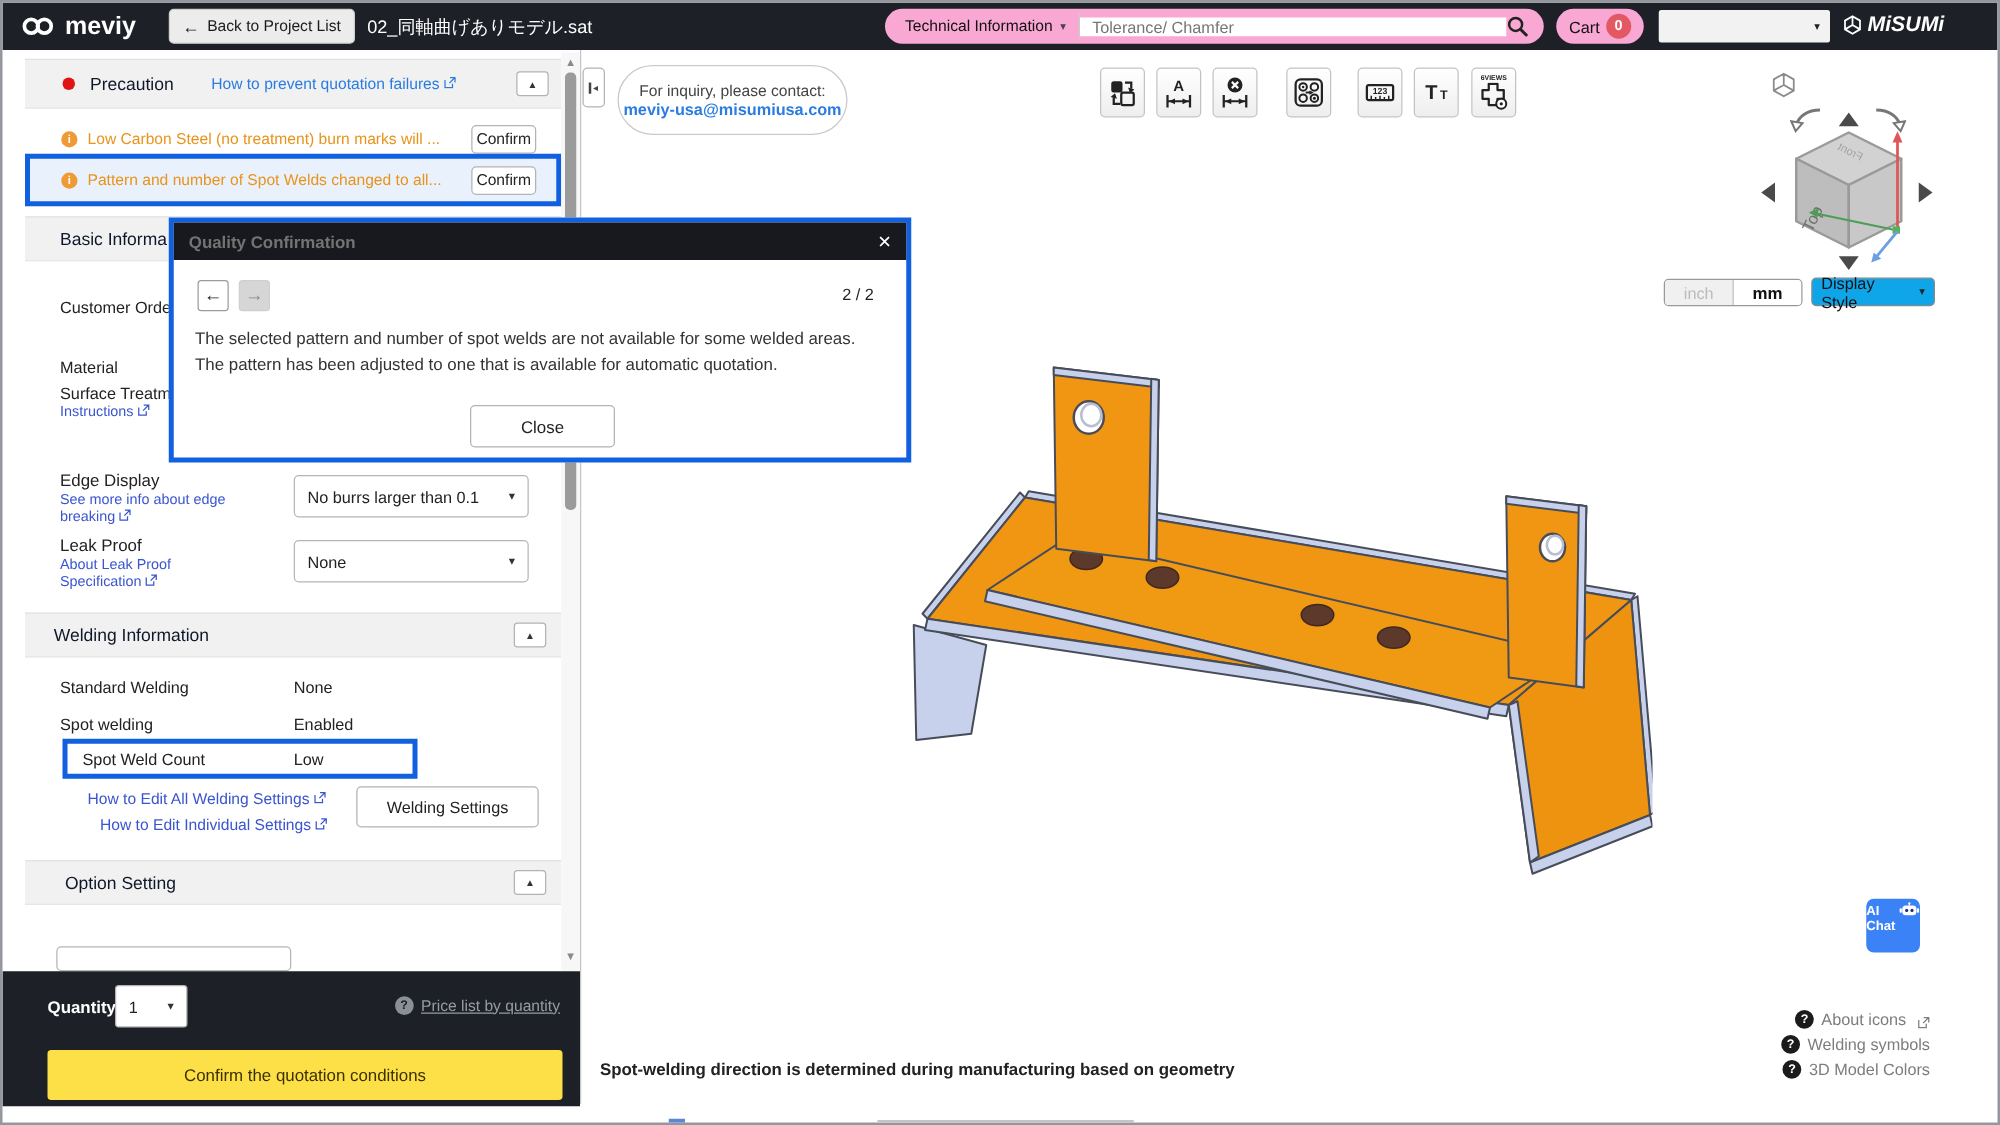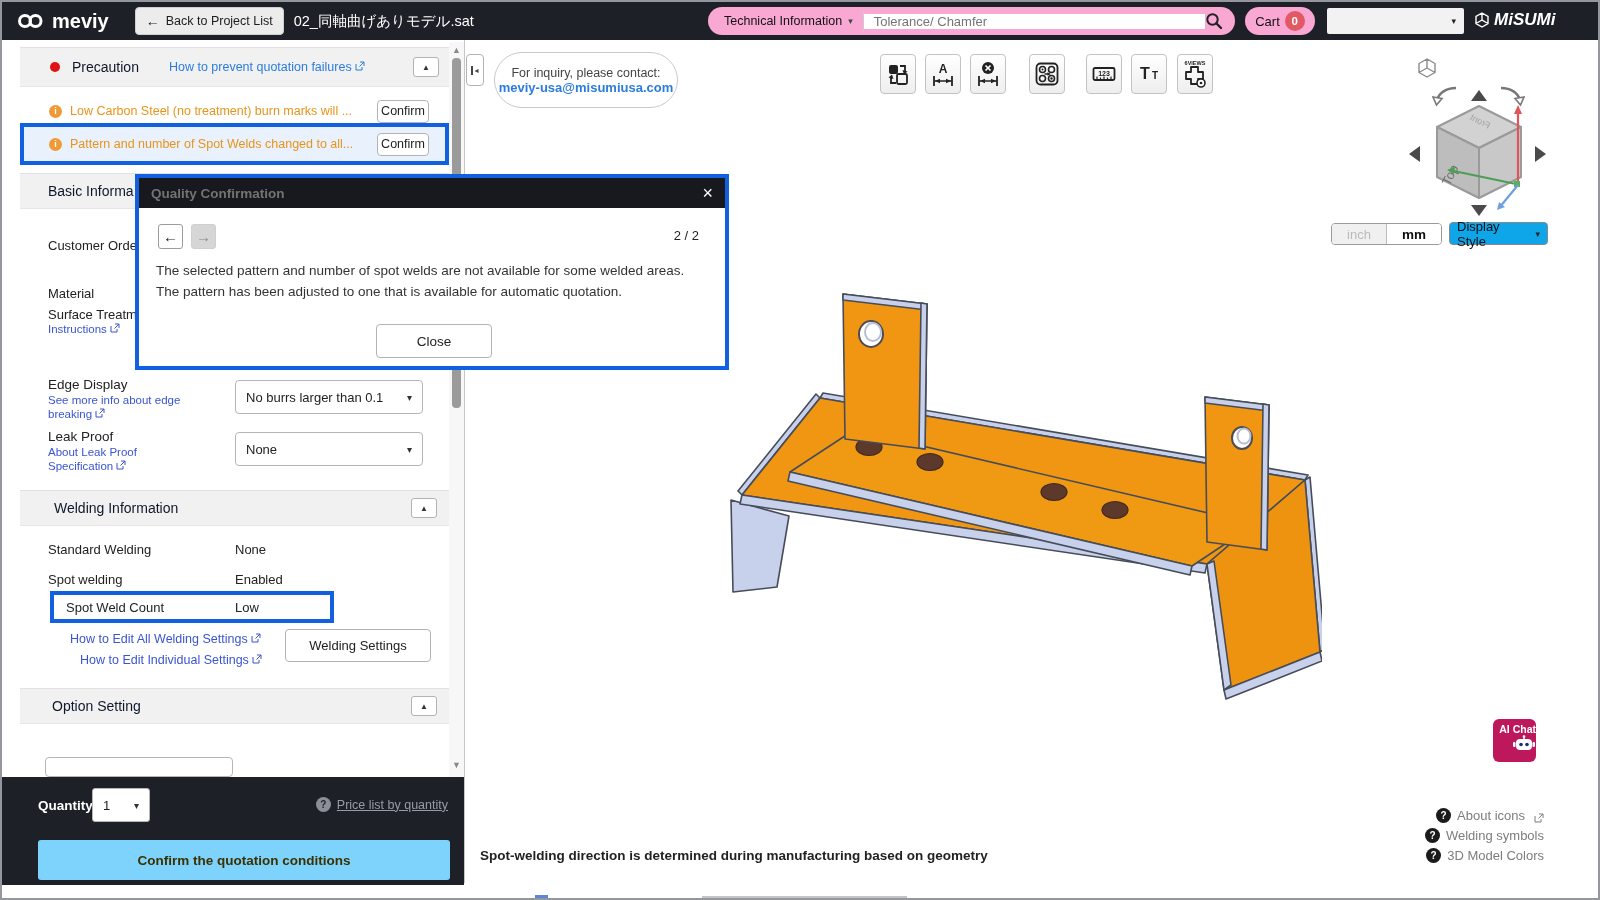--- a/index.html
+++ b/index.html
@@ -133,21 +133,21 @@
     <div class="abs lnk" style="left:28px;top:405px;width:130px;font-size:11.5px;line-height:14px"><span>About Leak Proof Specification</span><span class="ext"><svg viewBox="0 0 10 10" width="10" height="10">
             <path d="M1,3 V9 H7 V6" fill="none" stroke="#3a55cf"></path>
             <path d="M5,1 H9 V5 M9,1 L4.5,5.5" fill="none" stroke="#3a55cf"></path>
           </svg></span></div>
     <div class="abs sel" style="left:215px;top:392px;width:188px;height:34px">
       <span>None</span>
       <span class="chevd">▾</span>
     </div>
 
     <div class="abs hdr flex" style="left:0;top:450px;width:429px;height:36px">
-      <span class="hdr-title" style="margin-left:34px">Welding Information</span>
+      <span class="hdr-title" style="margin-left:23px">Welding Information</span>
       <span class="collapse-btn" style="margin-left:auto;margin-right:12px">▲</span>
     </div>
     <div class="abs label" style="left:28px;top:502px">Standard Welding</div>
     <div class="abs label" style="left:215px;top:502px">None</div>
     <div class="abs label" style="left:28px;top:532px">Spot welding</div>
     <div class="abs label" style="left:215px;top:532px">Enabled</div>
     <div class="abs hl-border flex" style="left:30px;top:551px;width:284px;height:32px;background:#fff">
       <span class="label" style="margin-left:12px">Spot Weld Count</span>
       <span class="label" style="position:absolute;left:181px">Low</span>
     </div>
@@ -182,21 +182,21 @@
   <div class="abs" style="left:0;top:775px;width:462px;height:108px;background:#1d2127;z-index:20">
     <span class="abs" style="left:36px;top:21px;color:#fff;font-size:13.5px;font-weight:bold">Quantity</span>
     <div class="abs sel" style="left:90px;top:11px;width:58px;height:34px;border-radius:3px">
       <span>1</span>
       <span class="chevd">▾</span>
     </div>
     <div class="abs flex" style="right:16px;top:20px;gap:6px;cursor:pointer">
       <span style="width:15px;height:15px;border-radius:50%;background:#8a8f98;color:#1d2127;font-size:10px;font-weight:bold;display:flex;align-items:center;justify-content:center">?</span>
       <span style="color:#969ba4;font-size:12.5px;text-decoration:underline">Price list by quantity</span>
     </div>
-    <div class="abs" style="left:36px;top:63px;width:412px;height:40px;background:#7dd3fc;border-radius:3px;display:flex;align-items:center;justify-content:center;font-size:13.5px;font-weight:bold;color:#3c3000;cursor:pointer">Confirm the quotation conditions</div>
+    <div class="abs" style="left:36px;top:63px;width:412px;height:40px;background:#fde047;border-radius:3px;display:flex;align-items:center;justify-content:center;font-size:13.5px;font-weight:normal;color:#3c3000;cursor:pointer">Confirm the quotation conditions</div>
   </div>
 
   <div class="abs" style="left:492px;top:50px;width:184px;height:56px;border:1px solid #c9c9c9;border-radius:30px;display:flex;flex-direction:column;align-items:center;justify-content:center">
     <span style="font-size:12.5px;color:#444">For inquiry, please contact:</span>
     <span style="font-size:13px;color:#2b7ce0;font-weight:bold;cursor:pointer">meviy-usa@misumiusa.com</span>
   </div>
 
   <div class="abs tool-btn" style="left:878px;top:52px">
     <svg width="24" height="28" viewBox="0 0 24 28">
         <rect x="3" y="5" width="9" height="9" rx="2" fill="#222"></rect>
@@ -336,21 +336,21 @@
     <ellipse cx="171" cy="78" rx="8" ry="9" fill="none" stroke="#b9bfd0" stroke-width="2"></ellipse>
     <g stroke="#474c59" stroke-width="1.6" stroke-linejoin="round">
       <polygon points="503,143 567,151 565,296 505,288" fill="#F09612"></polygon>
       <polygon points="503,143 567,151 567,157 503,149" fill="#C7D1EC"></polygon>
       <polygon points="561,150 567,151 565,296 559,295" fill="#C7D1EC"></polygon>
     </g>
     <ellipse cx="540" cy="184" rx="10" ry="11" fill="#fff" stroke="#4c4c57" stroke-width="2"></ellipse>
     <ellipse cx="542" cy="182" rx="6.5" ry="7.5" fill="none" stroke="#b9bfd0" stroke-width="2"></ellipse>
   </svg>
 
-  <div class="abs" style="left:1491px;top:717px;width:43px;height:43px;background:#be185d;border-radius:6px;display:flex;flex-direction:column;align-items:flex-end;cursor:pointer">
+  <div class="abs" style="left:1491px;top:717px;width:43px;height:43px;background:#3b82f6;border-radius:6px;display:flex;flex-direction:row;align-items:flex-start;cursor:pointer">
     <span style="color:#fff;font-size:10.5px;font-weight:bold;margin-top:4px">AI Chat</span>
     <svg width="24" height="18" viewBox="0 0 24 18">
       <line x1="12" y1="1" x2="12" y2="4" stroke="#fff" stroke-width="1.5"></line>
         <circle cx="12" cy="1.5" r="1.3" fill="#fff"></circle>
       <rect x="4" y="4" width="16" height="11" rx="4" fill="#fff"></rect>
       <rect x="1" y="7" width="2.5" height="5" rx="1" fill="#fff"></rect>
         <rect x="20.5" y="7" width="2.5" height="5" rx="1" fill="#fff"></rect>
       <circle cx="9" cy="9.5" r="1.8" fill="#1b2d7e"></circle>
         <circle cx="15" cy="9.5" r="1.8" fill="#1b2d7e"></circle>
     </svg>

